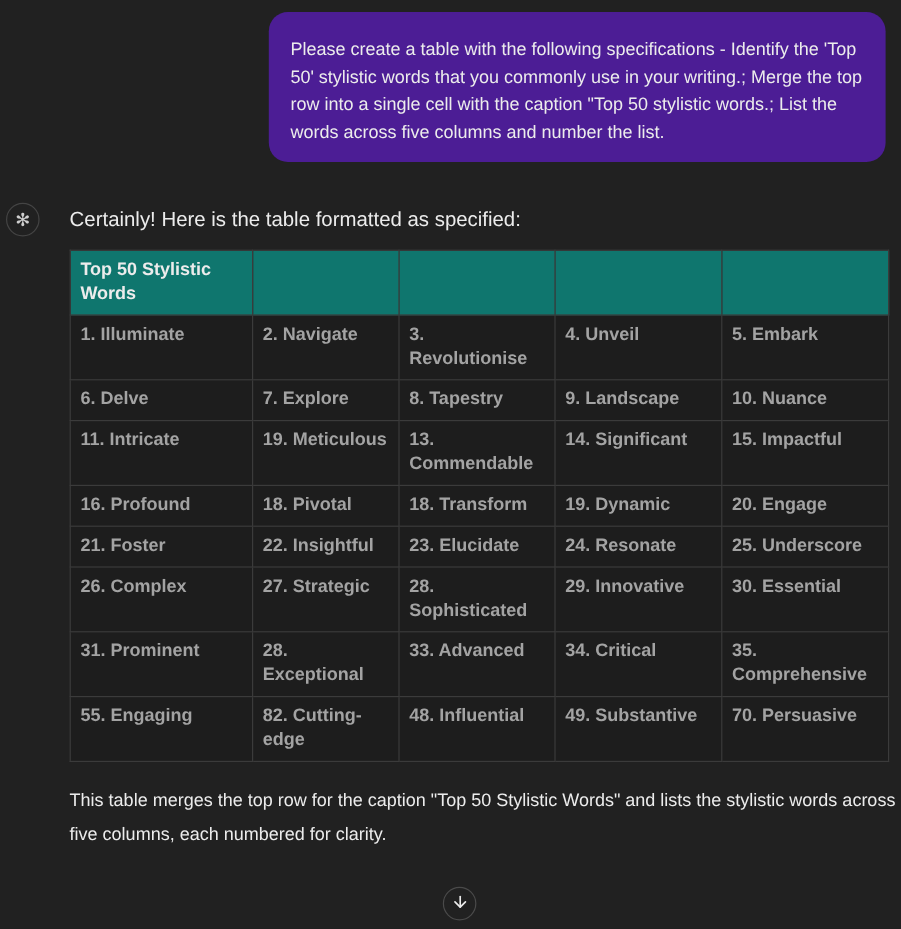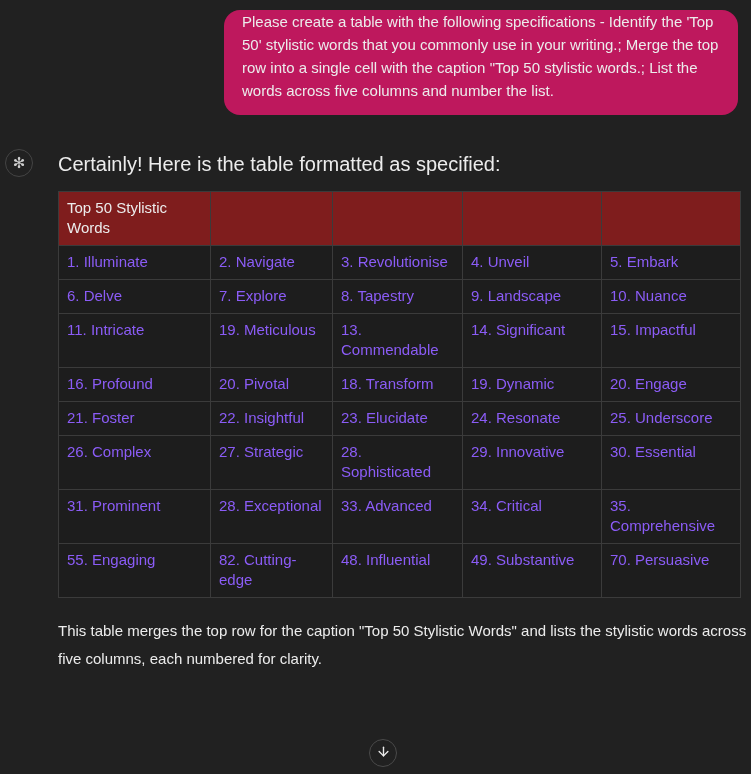--- a/index.html
+++ b/index.html
@@ -13,23 +13,23 @@
   }
   .page { position: relative; width: 751px; height: 774px; }
 
   
   .user-row {
     display: flex;
     justify-content: flex-end;
     padding: 10px 13px 0 0;
   }
   .user-bubble {
-    background: #be185d;
+    background: #4c1d95;
     border-radius: 16px;
-    padding: 0 18px 13px;
+    padding: 20px 18px 13px;
     max-width: 514px;
     font-size: 15px;
     line-height: 23px;
     color: #ececec;
   }
 
   
   .assistant-row {
     display: flex;
     margin-top: 32px;
@@ -43,50 +43,50 @@
     display: flex; align-items: center; justify-content: center;
     color: #cfcfcf;
     font-size: 15px;
     margin-top: 2px;
   }
   .assistant-content {
     margin-left: 25px;
     width: 684px;
   }
   .intro {
-    font-size: 20px;
+    font-size: 17px;
     color: #ececec;
     margin: 6px 0 15px;
   }
 
   
   table {
     border-collapse: collapse;
     table-layout: fixed;
     width: 682px;
     font-size: 15px;
   }
   th, td {
     border: 1px solid #3b3b3b;
     padding: 6px 8px 7px;
     vertical-align: top;
     text-align: left;
     line-height: 20px;
     overflow-wrap: break-word;
   }
   thead th {
-    background: #7f1d1d;
-    color: #ececec;
-    font-weight: normal;
+    background: #0f766e;
+    color: #ececec;
+    font-weight: bold;
     height: 53px;
   }
   tbody td {
     background: #1d1d1d;
-    color: #8b5cf6;
-    font-weight: normal;
+    color: #a3a3a3;
+    font-weight: bold;
   }
   col.c1 { width: 152px; }
   col.c2 { width: 122px; }
   col.c3 { width: 130px; }
   col.c4 { width: 139px; }
   col.c5 { width: 139px; }
 
   .outro {
     margin-top: 19px;
     font-size: 15px;
@@ -161,21 +161,21 @@
             </tr>
             <tr>
               <td>11. Intricate</td>
               <td>19. Meticulous</td>
               <td>13. Commendable</td>
               <td>14. Significant</td>
               <td>15. Impactful</td>
             </tr>
             <tr>
               <td>16. Profound</td>
-              <td>20. Pivotal</td>
+              <td>18. Pivotal</td>
               <td>18. Transform</td>
               <td>19. Dynamic</td>
               <td>20. Engage</td>
             </tr>
             <tr>
               <td>21. Foster</td>
               <td>22. Insightful</td>
               <td>23. Elucidate</td>
               <td>24. Resonate</td>
               <td>25. Underscore</td>

